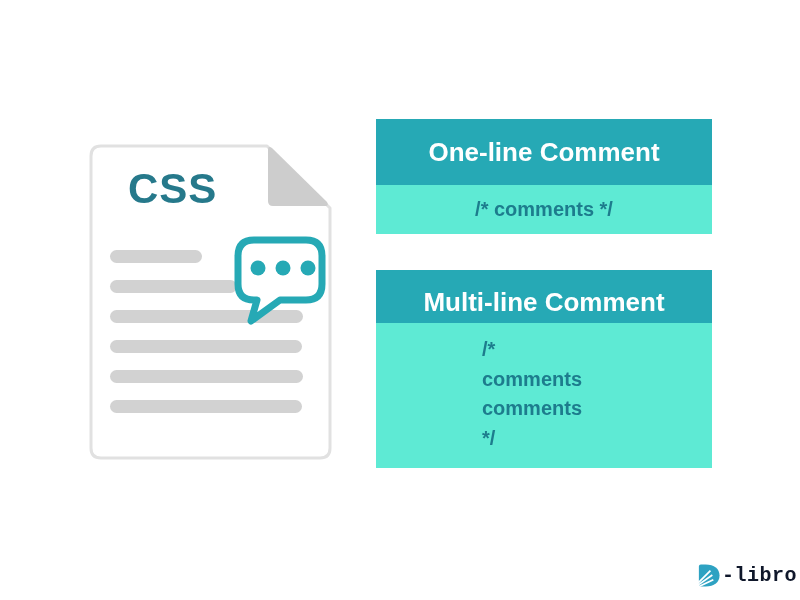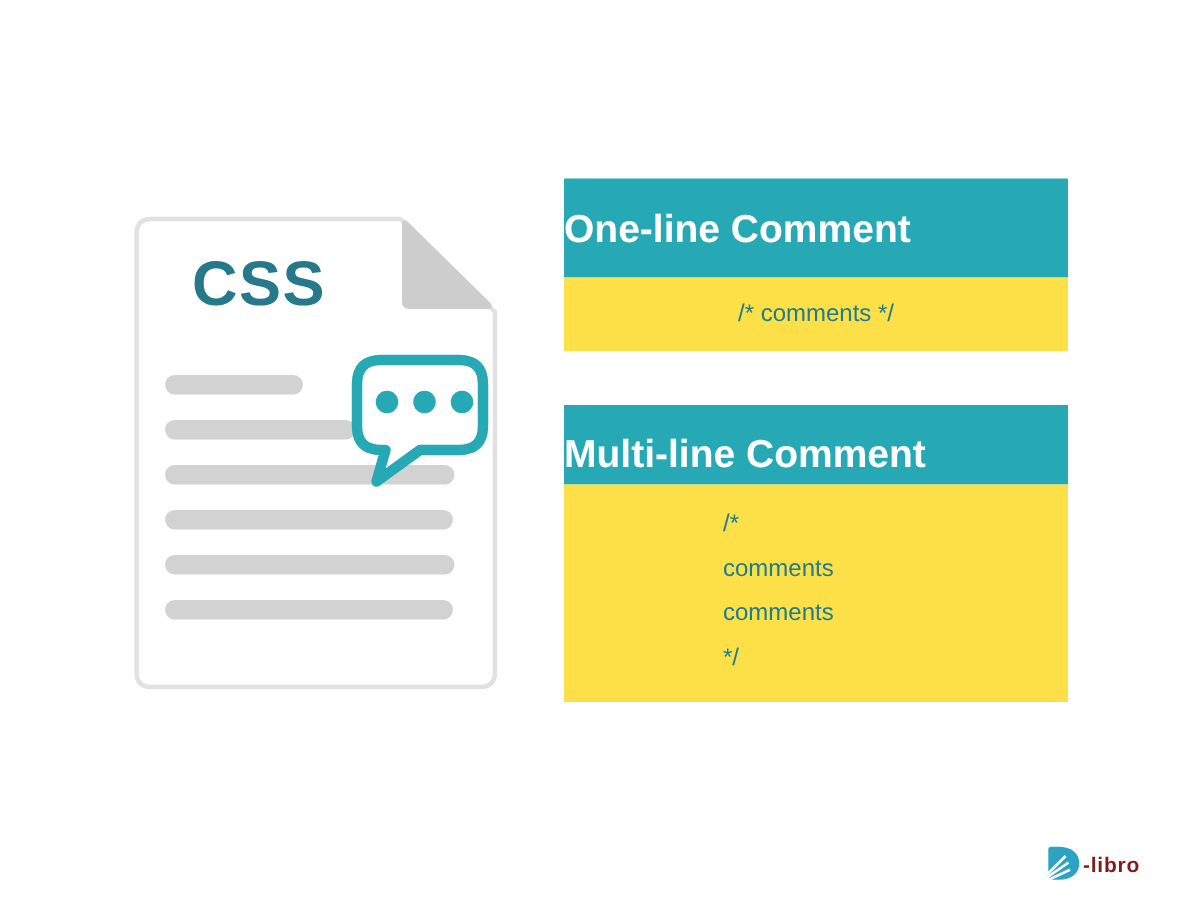--- a/index.html
+++ b/index.html
@@ -32,48 +32,48 @@
   .bubble { position: absolute; left: 142px; top: 92px; }
 
   
   .panel { position: absolute; left: 376px; width: 336px; }
   .panel-one { top: 119px; }
   .panel-multi { top: 270px; }
   .panel-header {
     background: #26a9b5;
     color: #ffffff;
     font-size: 26px; font-weight: 700;
-    text-align: left;
+    text-align: center;
   }
   .panel-one .panel-header { height: 66px; line-height: 66px; }
   .panel-multi .panel-header { height: 53px; line-height: 65px; }
   .panel-body {
-    background: #fde047;
+    background: #5eead4;
     color: #1d7c8d;
-    font-size: 16px; font-weight: 400;
+    font-size: 20px; font-weight: 700;
   }
   .panel-one .panel-body {
     height: 49px; line-height: 49px; text-align: center;
   }
   .panel-multi .panel-body {
     height: 145px;
     padding: 12px 0 0 106px;
     box-sizing: border-box;
     line-height: 29.5px;
     text-align: left;
   }
 
   
   .logo {
     position: absolute; left: 696px; top: 563px;
     display: flex; align-items: center; gap: 1px;
   }
   .logo-text {
-    color: #7f1d1d;
-    font-size: 14px; font-weight: 700; letter-spacing: 0.5px;
+    color: #0f172a;
+    font-size: 20px; font-weight: 700; letter-spacing: 0.5px; font-family: Liberation Mono, monospace;
   }
 </style>
 </head>
 <body>
 
 <div id="canvas">
 
   <div class="doc">
     <svg class="page-shape" width="246" height="319" viewBox="0 0 246 319">
 

